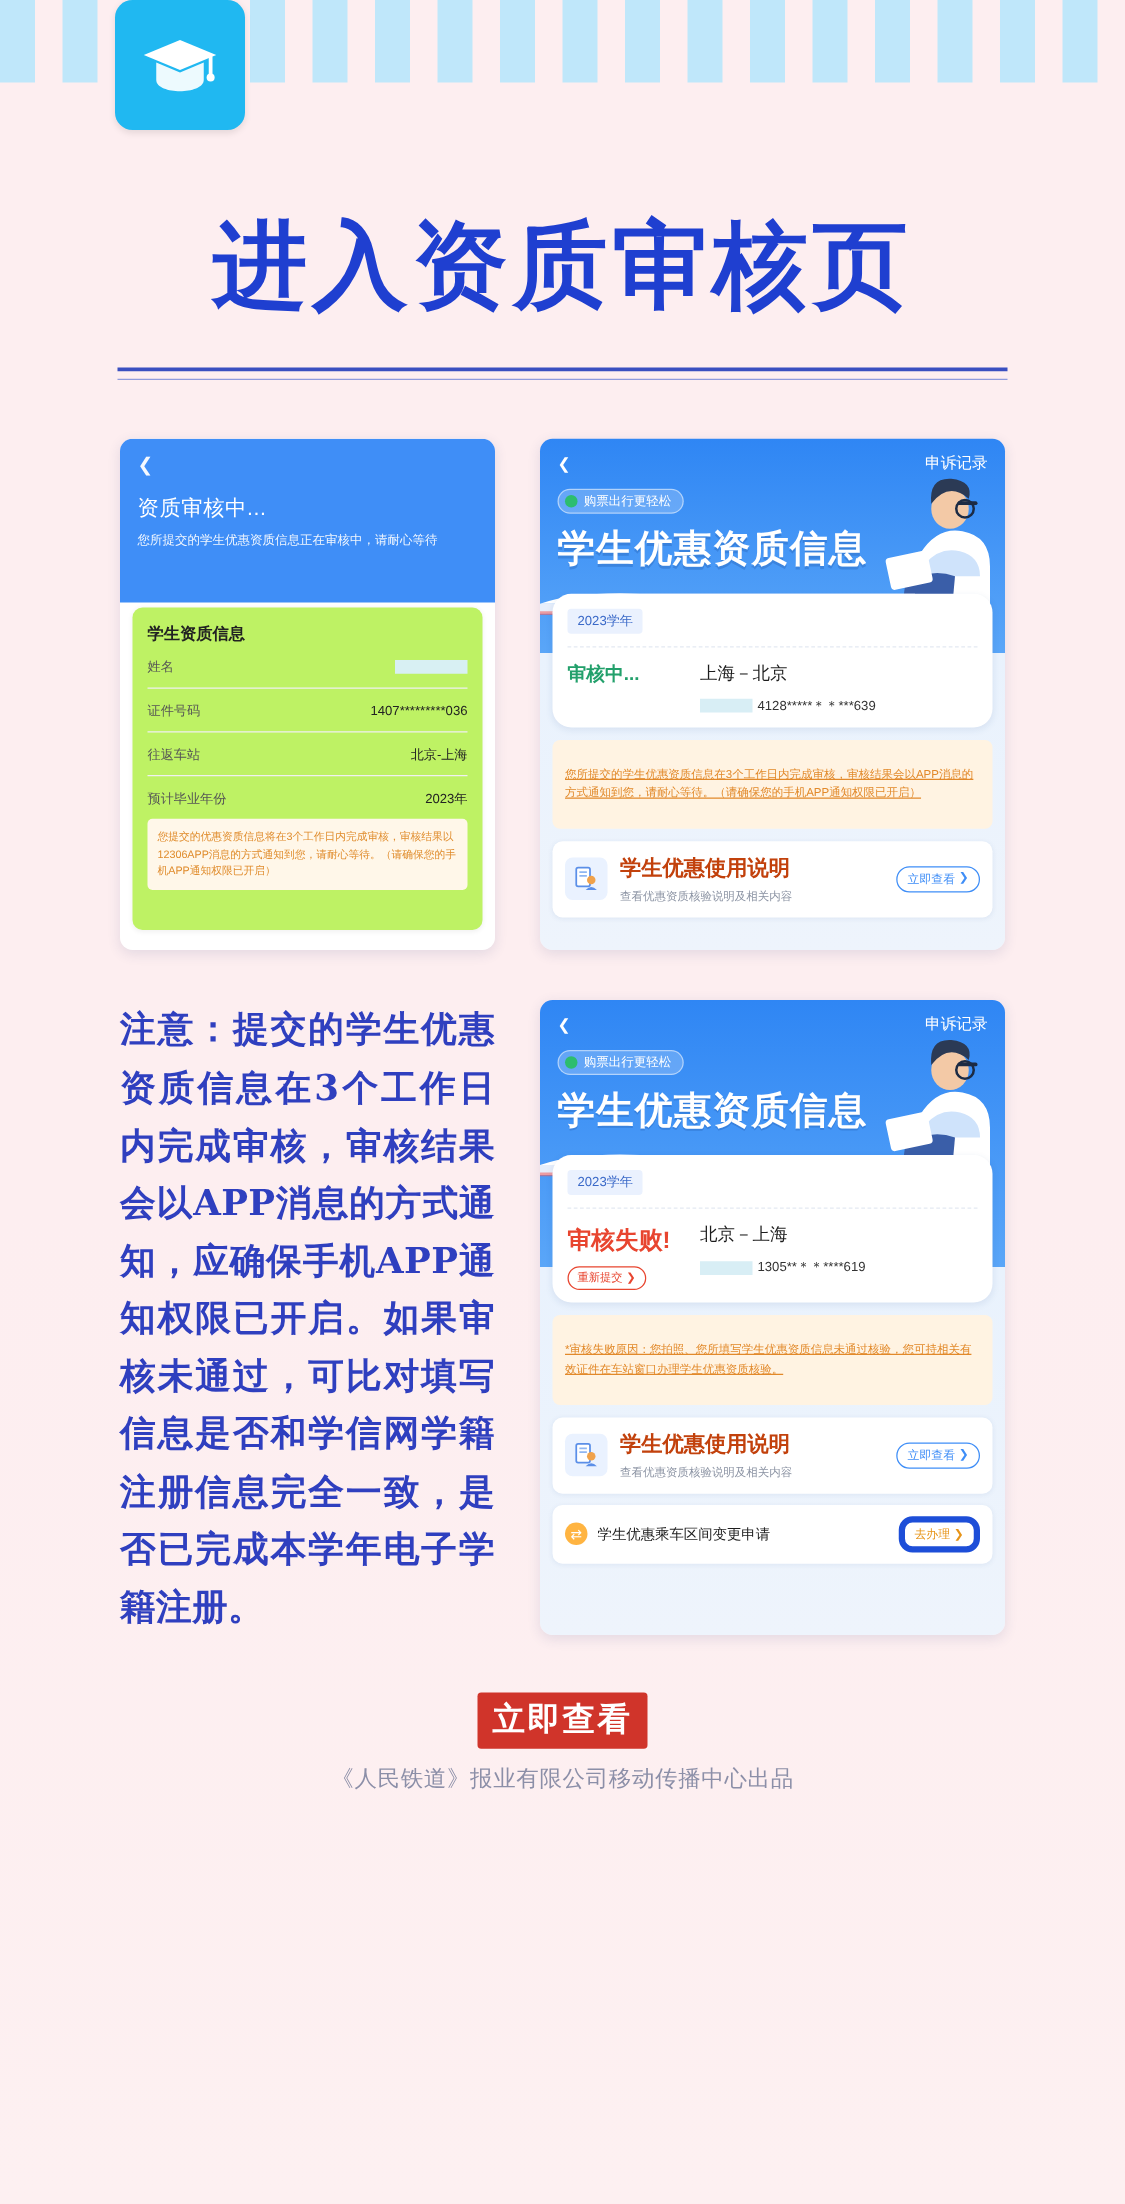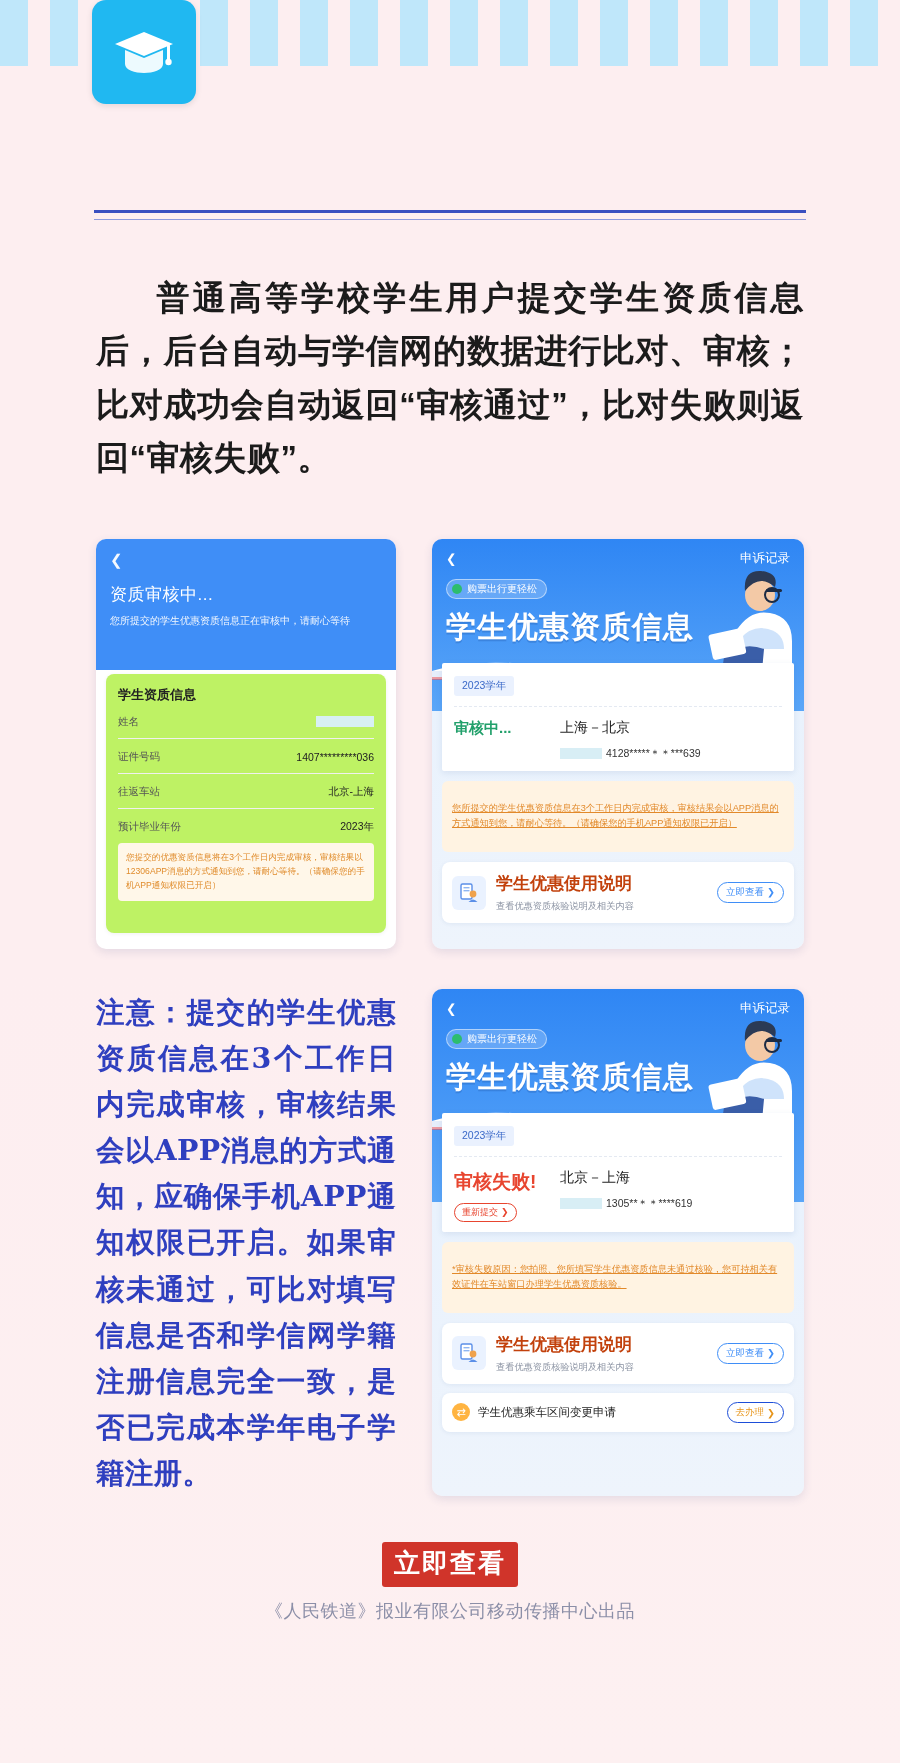--- a/index.html
+++ b/index.html
@@ -173,21 +173,21 @@
   .bc-person {
     position:absolute; right: 10px; bottom: 8px; width: 120px; height: 112px;
   }
   .bc-train {
     position:absolute; left: 0; right:0; bottom: -4px; height: 26px;
   }
 
   .bc-card {
     background:#fff;
     margin: -18px 10px 0;
-    border-radius: 2px;
+    border-radius: 15px;
     padding: 12px 12px 10px;
     box-shadow: 0 2px 6px rgba(40,80,140,.10);
     position: relative;
   }
   .year-tag {
     display:inline-block;
     background:#eaf1fe;
     color:#3a69c8;
     font-size: 10.5px;
     border-radius: 3px;
@@ -250,21 +250,21 @@
     display:flex; align-items:center; gap:8px;
     box-shadow: 0 1px 4px rgba(40,80,140,.08);
   }
   .bc-item2 .circ {
     width: 18px;height:18px;border-radius:50%;
     background:#ffb441; display:flex;align-items:center;justify-content:center;
     color:#fff; font-size: 11px; flex:0 0 auto;
   }
   .bc-item2 .t { flex:1 1 auto; font-size: 11.5px; color:#1d1d1d;}
   .btn-amber {
-    border:1px solid #1d4ed8; color:#e79418; border-radius: 11px;
+    border:5px solid #1d4ed8; color:#e79418; border-radius: 11px;
     font-size: 9.5px; padding: 3px 8px; white-space: nowrap;
     display:inline-flex; align-items:center; gap:3px;
   }
 
   
   .note-block {
     font-family: "DejaVu Serif","Liberation Serif", serif;
     font-size: 28.5px;
     line-height: 1.62;
     color: #2f3fbf;
@@ -326,26 +326,24 @@
   <div class="logo-tile">
     <svg width="66" height="52" viewBox="0 0 66 52" aria-hidden="true">
       <path d="M4 18 L33 6 L62 18 L33 30 Z" fill="#ffffff"></path>
       <path d="M14 24 L14 38 C14 44 24 47 33 47 C42 47 52 44 52 38 L52 24 L33 32 Z" fill="#ffffff" opacity="0.92"></path>
       <rect x="56" y="18" width="3" height="16" rx="1.5" fill="#ffffff"></rect>
       <circle cx="57.5" cy="36" r="3.2" fill="#ffffff"></circle>
     </svg>
   </div>
 
   <div class="title-wrap">
+    <div class="main-title">进入资质审核页</div>
     <div class="title-rule"></div>
   </div>
 
-  <div class="intro">
-    <span class="indent"></span><span>普通高等学校学生用户提交学生资质信息后，后台自动与学信网的数据进行比对、审核；比对成功会自动返回“审核通过”，比对失败则返回“审核失败”。</span>
-  </div>
 
   <div class="shots">
 
     <div class="phone">
       <div class="a-head">
         <div class="back-chev">❮</div>
         <div class="a-title">资质审核中...</div>
         <div class="a-sub">您所提交的学生优惠资质信息正在审核中，请耐心等待</div>
       </div>
       <div style="background:#3f8ef7;height:26px"></div>

